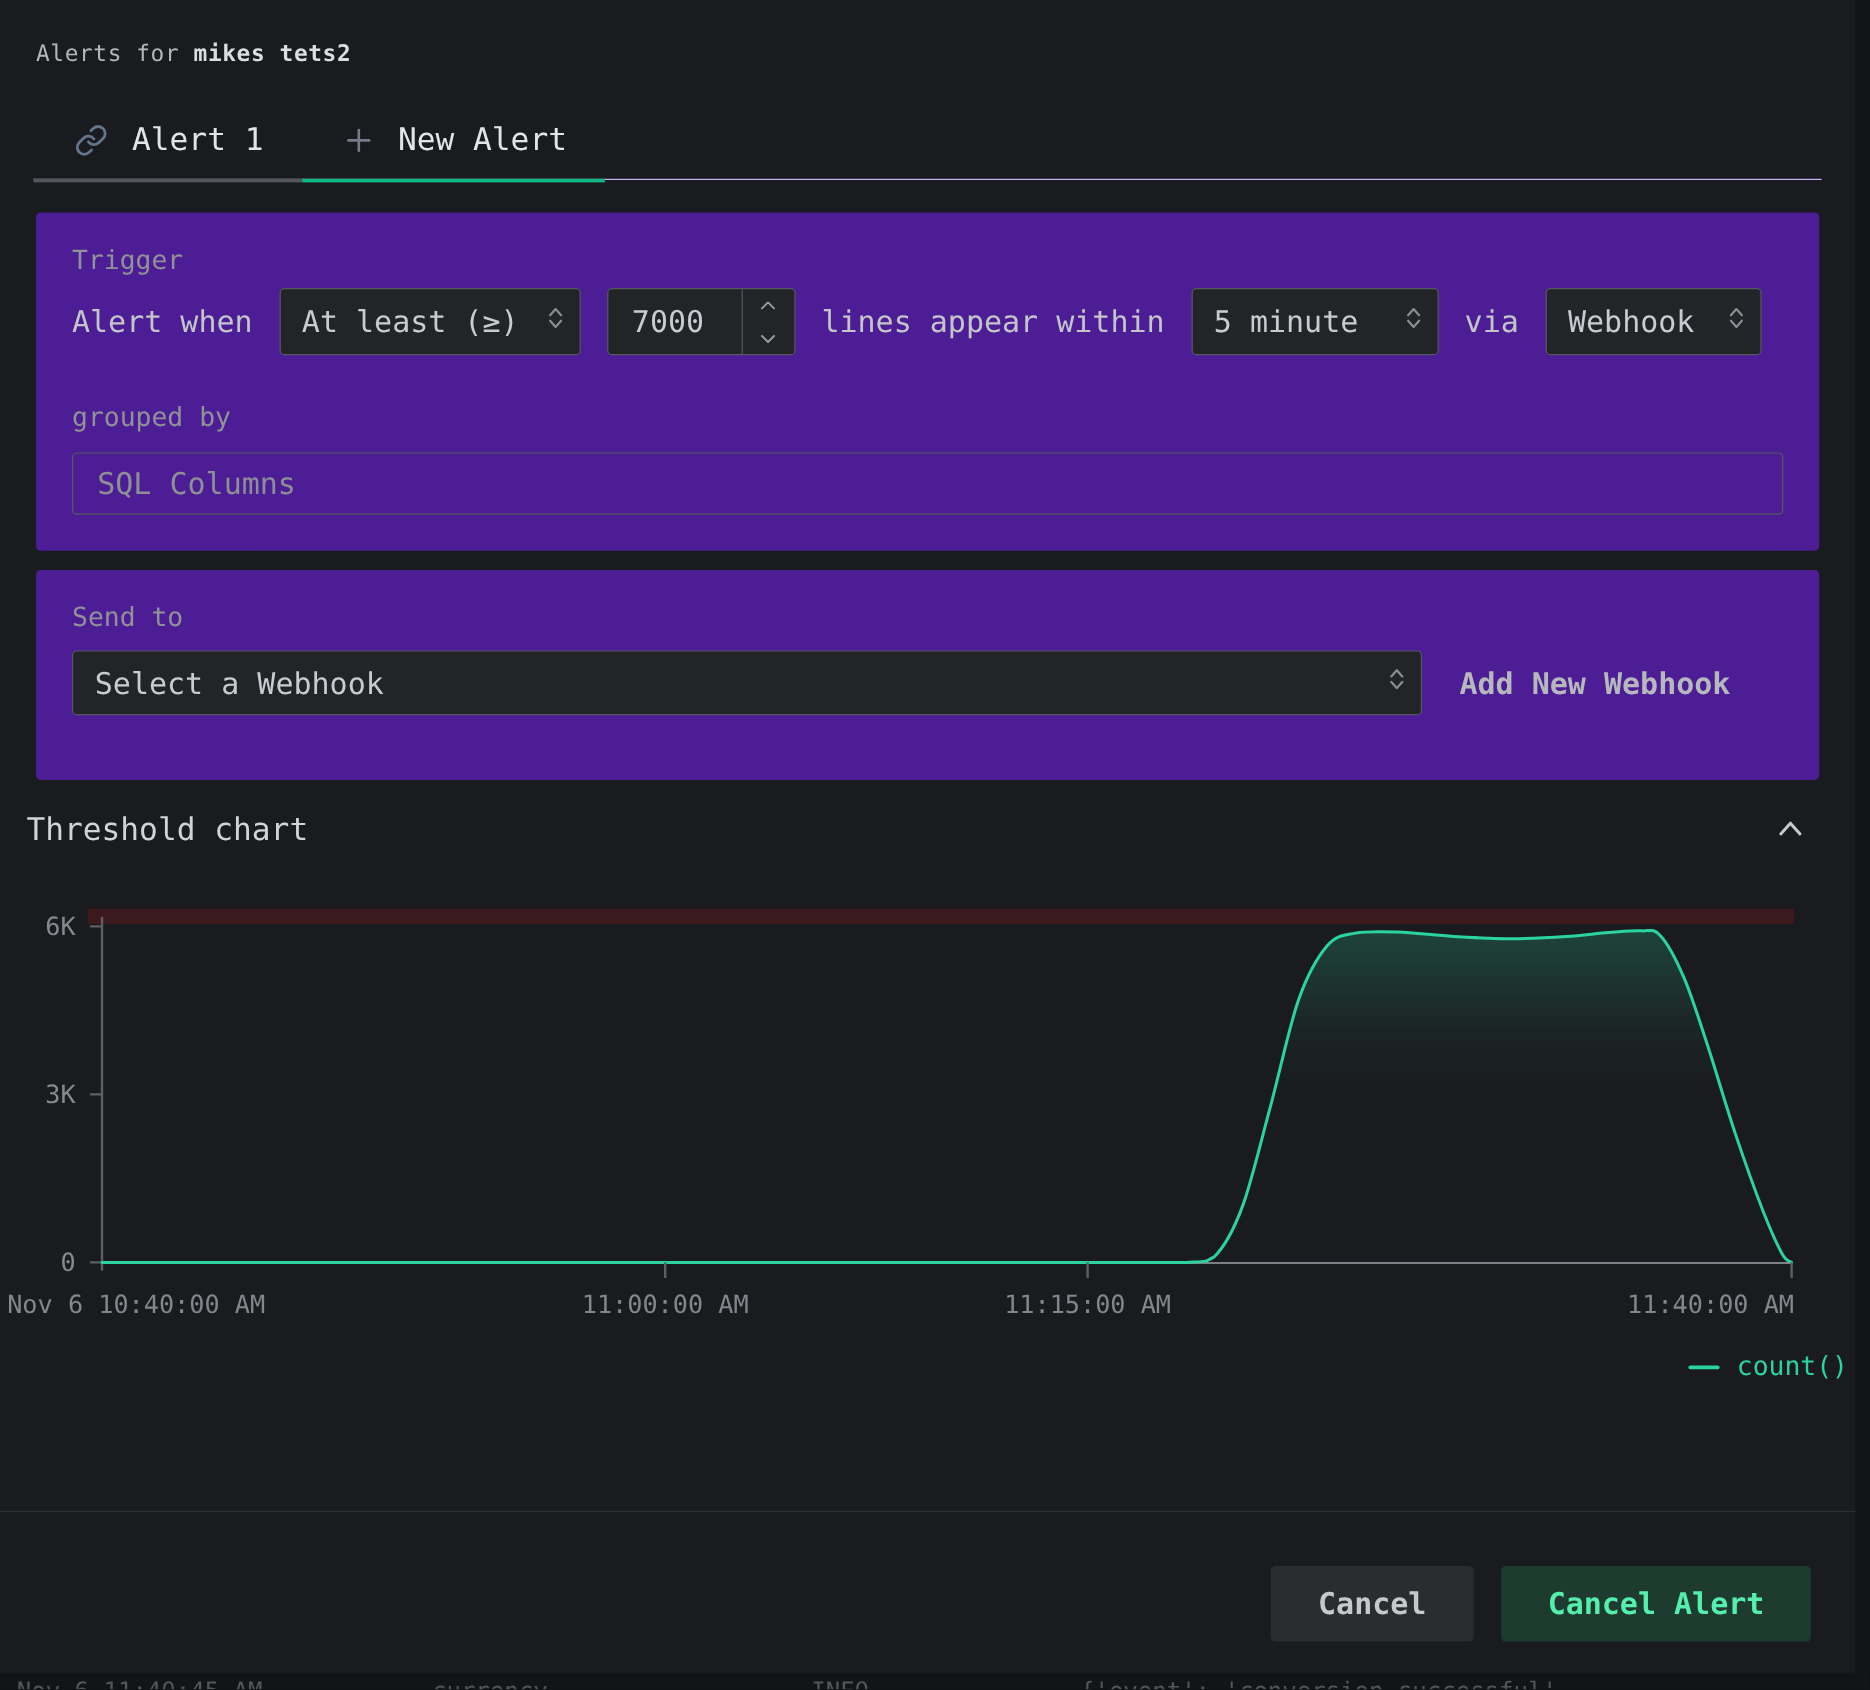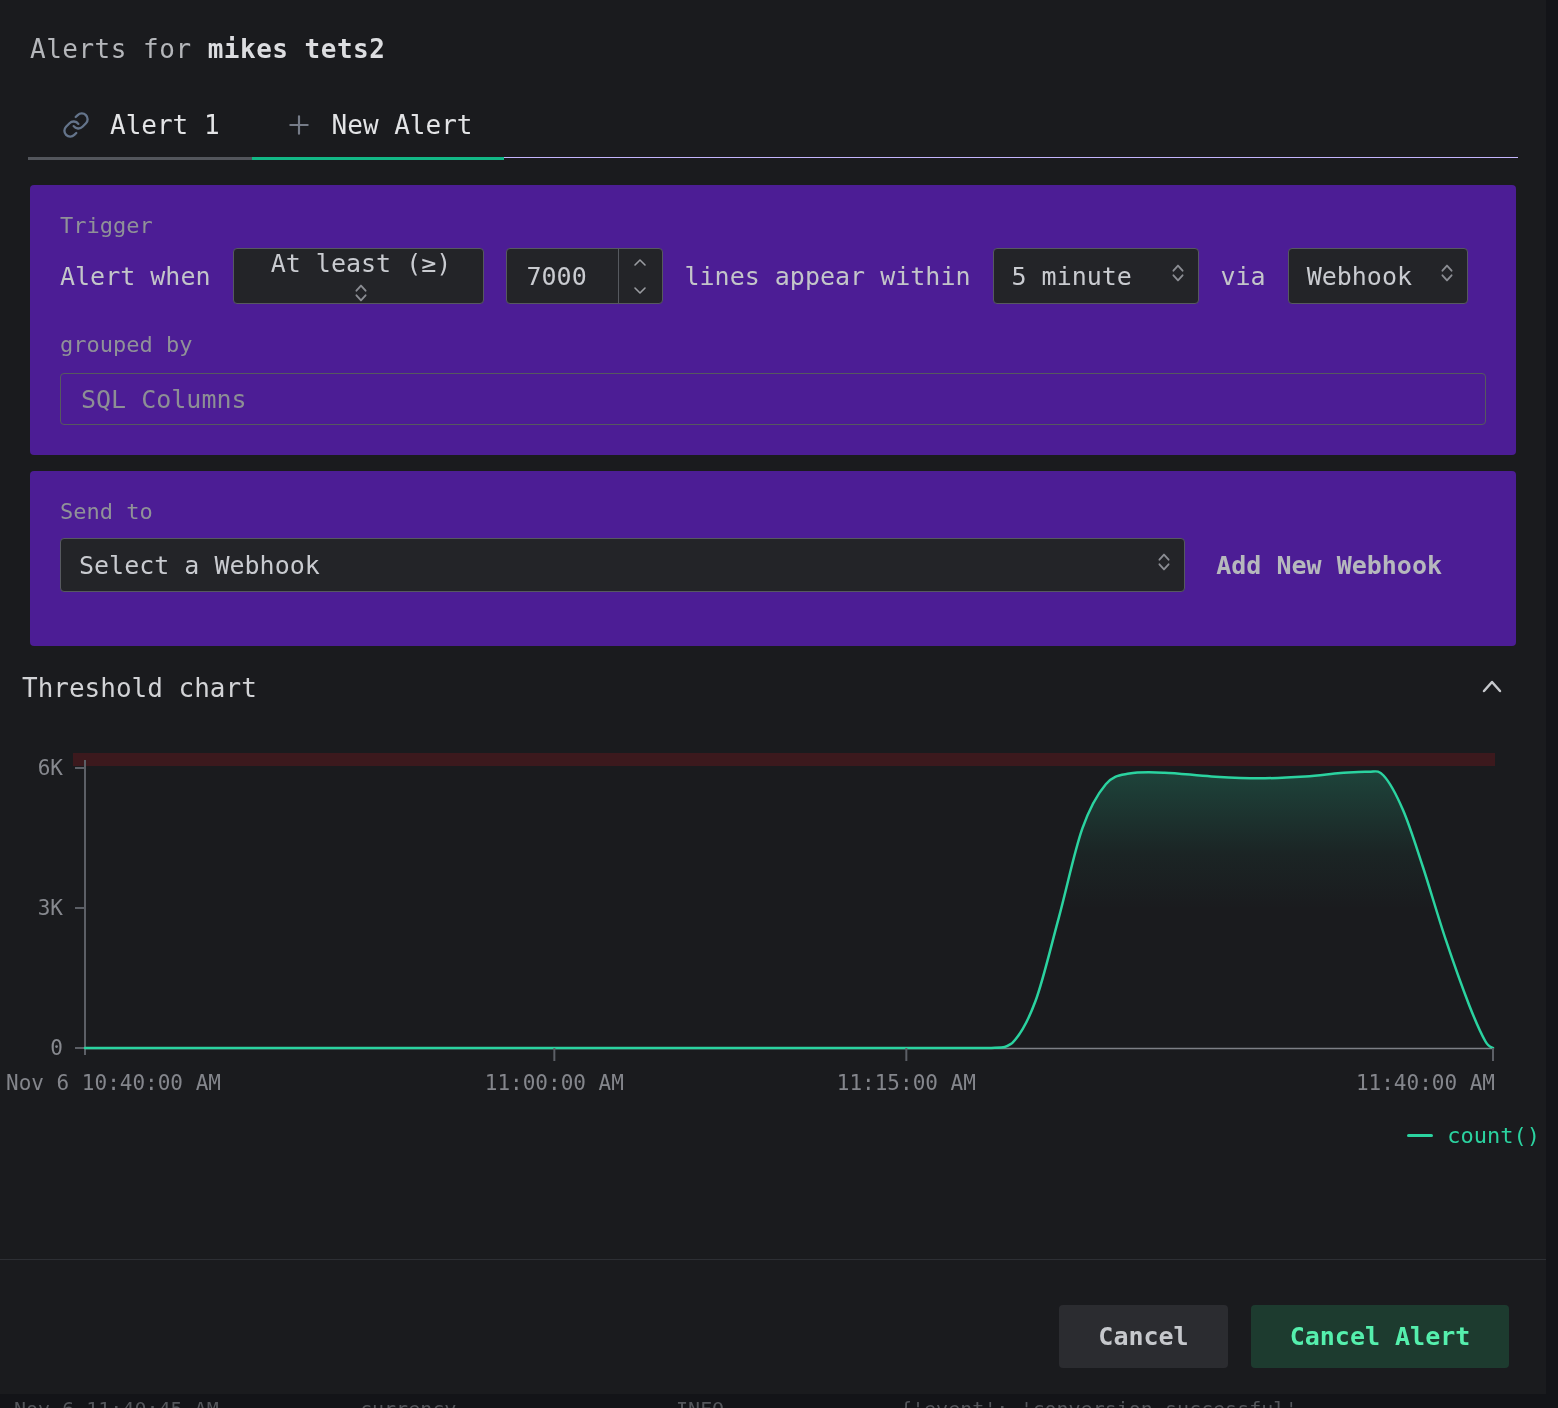--- a/index.html
+++ b/index.html
@@ -7,46 +7,46 @@
   .page { position:relative; width:1558px; height:1408px; background:#131418; overflow:hidden; }
 
   
   .bg-row { position:absolute; left:0; right:0; bottom:0; height:14px; background:#131418; overflow:hidden; }
   .bg-row span { position:absolute; top:3px; font-size:20px; color:#54565b; white-space:nowrap; }
   .bg-ts  { left:14px; }  .bg-svc { left:360px; } .bg-lvl { left:676px; } .bg-msg { left:900px; }
 
   .modal { position:absolute; top:0; left:0; width:1546px; height:1394px; background:#1a1b1e; color:#c7c9cd; }
 
   .mheader { padding:34px 30px 0; }
-  .title { font-size:26px; color:#b4b6ba; letter-spacing:.5px; }
+  .title { font-size:19px; color:#b4b6ba; letter-spacing:.5px; }
   .title strong { color:#dcdde0; font-weight:bold; }
   .subtitle { margin-top:9px; font-size:21px; color:#8f9196; }
 
   .tabs { display:flex; margin:46px 28px 0; border-bottom:1px solid #c4b5fd; }
   .tab { display:flex; align-items:center; gap:20px; padding:0 32px 17px 34px; margin-bottom:-3px;
          border-bottom:3px solid transparent; font-size:26px; color:#e3e4e6; cursor:pointer; background:none; border-top:0; border-left:0; border-right:0; font-family:inherit;}
   .tab.inactive { border-bottom-color:#53565c; }
   .tab.active   { border-bottom-color:#12b886; }
   .tab .ticon { display:flex; align-items:center; }
 
   .section { margin:27px 30px 0; padding:28px 30px 30px; background:#4c1d95; border-radius:4px; }
   .section.sendto { margin-top:16px; padding-bottom:54px; }
   .slabel { font-size:22px; color:#909298; }
 
   .crow { display:flex; align-items:center; gap:22px; margin-top:10px; font-size:25px; color:#c3c5c9; }
   .sel { display:flex; align-items:center; justify-content:space-between; border:1px solid #56595f;
          border-radius:4px; background:#232428; height:56px; padding:0 12px 0 18px; font-size:25px;
          color:#c9cbd0; cursor:pointer; white-space:nowrap; }
-  .sel-condition { width:251px;flex-direction:column; } .sel-interval { width:206px; } .sel-channel { width:180px; }
+  .sel-condition { width:251px; } .sel-interval { width:206px; } .sel-channel { width:180px; }
   .numbox { display:flex; border:1px solid #56595f; border-radius:4px; height:56px; width:157px; background:#232428; overflow:hidden; }
   .numbox input { flex:1; min-width:0; background:transparent; border:0; color:#c9cbd0; font-family:inherit; font-size:25px; padding:0 0 0 20px; outline:none; }
   .spin { width:44px; border-left:1px solid #56595f; display:flex; flex-direction:column; }
   .spin button { flex:1; background:transparent; border:0; cursor:pointer; display:flex; align-items:center; justify-content:center; padding:0; }
 
-  .gb-label { margin-top:28px; }
+  .gb-label { margin-top:40px; }
   .gb-input { display:block; width:100%; height:52px; margin-top:16px; background:transparent;
               border:1px solid #56595f; border-radius:4px; color:#c9cbd0; font-family:inherit; font-size:25px; padding:0 20px; outline:none; }
   .gb-input::placeholder { color:#8d8f95; opacity:1; }
 
   .sendrow { display:flex; align-items:center; margin-top:14px; padding-right:38px; }
   .sel-webhook { width:1125px; height:54px; color:#c9cbd0; }
   .addbtn { margin-left:auto; font-size:25px; font-weight:bold; color:#b6b8bd; background:none; border:none; cursor:pointer; font-family:inherit; }
 
   .chart-block { margin-top:20px; padding:0 6px; }
   .ctitle-row { display:flex; align-items:center; justify-content:space-between; margin-top:26px; padding:0 16px; }

